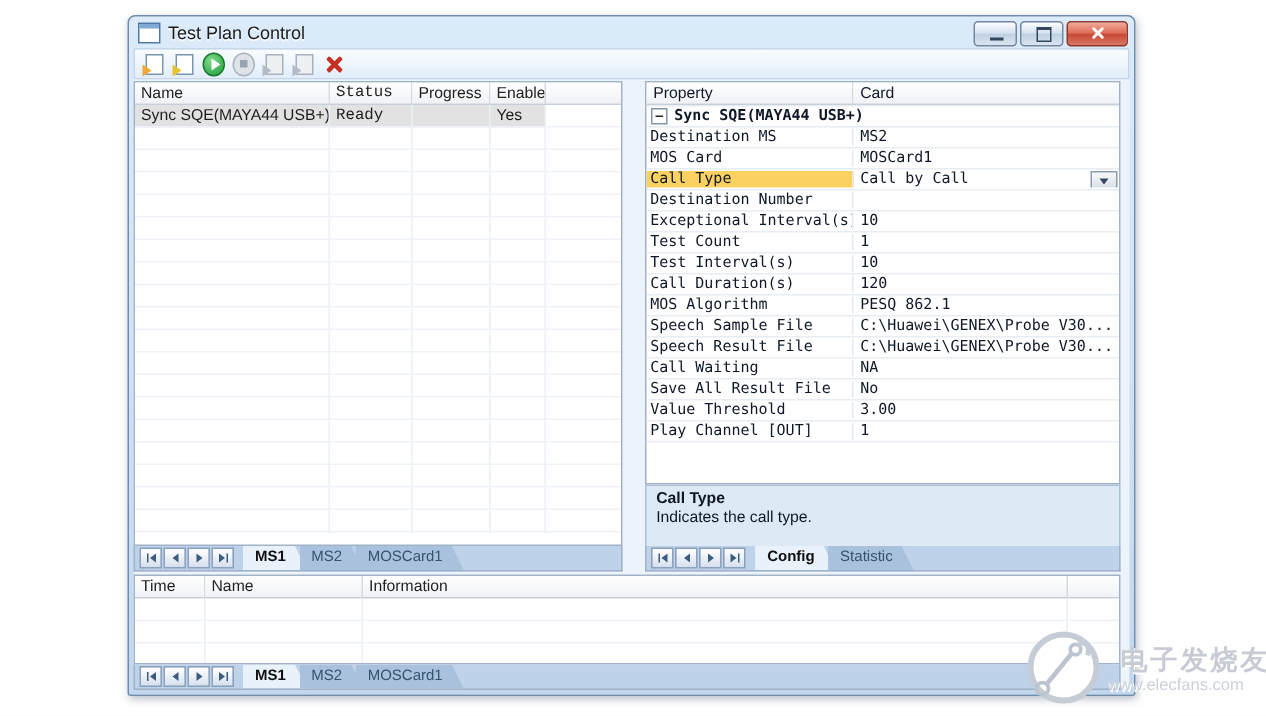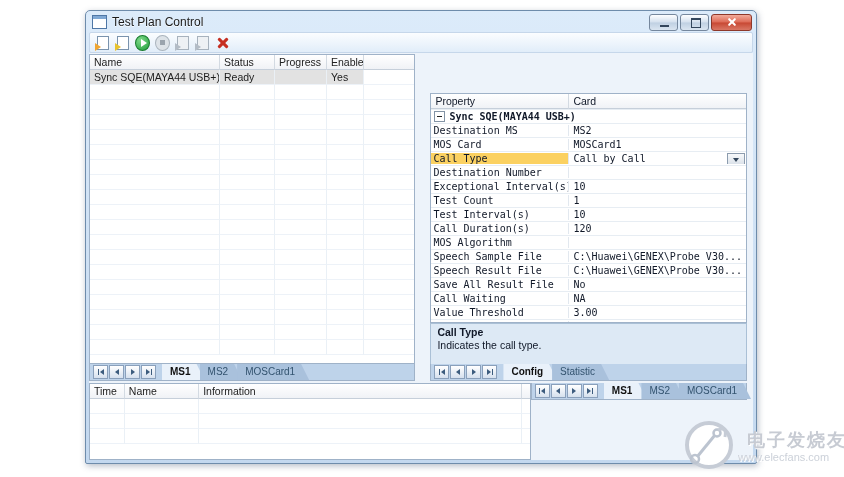--- a/index.html
+++ b/index.html
@@ -59,21 +59,21 @@
   .left-pane{width:367px;margin-right:15px;display:flex;flex-direction:column;}
   .grid{background:#fff;border:1px solid #9fb2c8;overflow:hidden;}
   .plan-table{flex:1;}
   .thead{display:flex;height:15px;}
   .th{box-sizing:border-box;background:linear-gradient(#ffffff,#f0f2f6);
       border-right:1px solid #d3dae2;border-bottom:1px solid #c6cfda;
       font-size:10.5px;color:#222;padding:1px 4px 0;white-space:nowrap;overflow:hidden;}
   .trow{display:flex;height:15px;font-size:10.5px;color:#1c1c1c;}
   .td{box-sizing:border-box;padding:1px 4px 0;border-right:1px solid #eaf0f6;border-bottom:1px solid #edf2f8;
       white-space:nowrap;overflow:hidden;}
-  .c-name{width:130px;}.c-status{width:55px;}.c-progress{width:52px;}.c-enable{width:37px;}
+  .c-name{width:130px;}.c-status{width:55px;font-family:Liberation Mono, monospace;}.c-progress{width:52px;}.c-enable{width:37px;}
   .c-fill{flex:1;border-right:none;}
   .trow.sel .td:not(.c-fill){background:#e2e2e2;}
   .linktext{color:#2a67b8;}
 
   
   .tabbar{height:16px;background:#bed3ea;border:1px solid #9fb2c8;border-top:none;
           display:flex;align-items:stretch;padding-left:2px;}
   .navgrp{display:flex;align-items:center;gap:1px;padding:0 6px 0 1px;}
   .navbtn{width:13px;height:12px;background:linear-gradient(#ffffff,#d6e1ee);
           border:1px solid #8aa0bb;display:flex;align-items:center;justify-content:center;gap:1px;}
@@ -81,21 +81,21 @@
   .tri-r{width:0;height:0;border-top:3px solid transparent;border-bottom:3px solid transparent;border-left:4px solid #3c5c7e;}
   .vbar{width:1px;height:6px;background:#3c5c7e;}
   .tab{font-size:10px;line-height:15px;padding:0 14px 0 8px;margin-right:-5px;
        clip-path:polygon(0 0,calc(100% - 8px) 0,100% 100%,0 100%);
        background:#a9c1dc;color:#33536f;white-space:nowrap;}
   .tab.active{background:#e9f1fa;color:#101010;font-weight:bold;}
 
   
   .right-pane{flex:1;margin-right:6px;display:flex;flex-direction:column;}
   .propgrid{flex:1;background:#fff;border:1px solid #9fb2c8;overflow:hidden;
-            font-family:"DejaVu Sans Mono",monospace;font-size:10px;margin-top:39px;}
+            font-family:"DejaVu Sans Mono",monospace;font-size:10px;}
   .prow{display:flex;height:13px;border-bottom:1px solid #e7edf3;color:#101828;align-items:center;}
   .phead{height:15px;font-family:"Liberation Sans",sans-serif;font-size:10.5px;}
   .phead .pc{background:linear-gradient(#ffffff,#f0f2f6);border-bottom:1px solid #c6cfda;height:100%;
              display:flex;align-items:center;}
   .pc{box-sizing:border-box;padding:0 4px;white-space:nowrap;overflow:hidden;}
   .pc-label{width:138px;border-right:1px solid #e2e8ef;padding-left:2px;}
   .phead .pc-label{padding-left:4px;border-right:1px solid #d3dae2;}
   .pc-value{flex:1;position:relative;}
   .prow.group{font-weight:bold;}
   .prow.group .gc{display:flex;align-items:center;gap:4px;padding:0 3px;width:100%;}
@@ -105,21 +105,21 @@
   .dropbtn{position:absolute;right:1px;top:0;width:16px;height:11px;
            background:linear-gradient(#f7f9fb,#d9e0e8);border:1px solid #8c9cae;
            display:flex;align-items:center;justify-content:center;}
   .dropbtn::after{content:"";border-left:3px solid transparent;border-right:3px solid transparent;
                   border-top:4px solid #33465c;}
   .descbox{height:36px;background:#dde9f5;border:1px solid #aac0d6;border-bottom:none;
            padding:2px 6px;font-size:10.5px;line-height:13px;color:#101828;}
   .descbox .dt{font-weight:bold;}
 
   
-  .logpane{position:absolute;left:0;right:6px;top:330px;bottom:0;display:flex;flex-direction:row;}
+  .logpane{position:absolute;left:0;right:6px;top:330px;bottom:0;display:flex;flex-direction:column;}
   .log-table{flex:1;}
   .l-time{width:47px;}.l-name{width:105px;}.l-info{width:470px;}
 
   
   .wm{position:absolute;left:684px;top:420px;width:160px;height:57px;z-index:9;}
   .wm-title{position:absolute;left:63px;top:8px;font-size:18px;font-weight:bold;color:#c7cbd3;
             letter-spacing:2px;text-shadow:1px 1px 0 #fff;white-space:nowrap;}
   .wm-url{position:absolute;left:54px;top:31px;font-size:11px;color:#ccd1d9;
           text-shadow:1px 1px 0 #fff;white-space:nowrap;}
 </style>
@@ -381,36 +381,37 @@
                 <div class="prow">
                   <span class="pc pc-label">Test Interval(s)</span>
                   <span class="pc pc-value">10</span>
                 </div>
                 <div class="prow">
                   <span class="pc pc-label">Call Duration(s)</span>
                   <span class="pc pc-value">120</span>
                 </div>
                 <div class="prow">
                   <span class="pc pc-label">MOS Algorithm</span>
+                  <span class="pc pc-value">PESQ 862.1</span>
                 </div>
                 <div class="prow">
                   <span class="pc pc-label">Speech Sample File</span>
                   <span class="pc pc-value">C:\Huawei\GENEX\Probe V30...</span>
                 </div>
                 <div class="prow">
                   <span class="pc pc-label">Speech Result File</span>
                   <span class="pc pc-value">C:\Huawei\GENEX\Probe V30...</span>
                 </div>
                 <div class="prow">
+                  <span class="pc pc-label">Call Waiting</span>
+                  <span class="pc pc-value">NA</span>
+                </div>
+                <div class="prow">
                   <span class="pc pc-label">Save All Result File</span>
                   <span class="pc pc-value">No</span>
-                </div>
-                <div class="prow">
-                  <span class="pc pc-label">Call Waiting</span>
-                  <span class="pc pc-value">NA</span>
                 </div>
                 <div class="prow">
                   <span class="pc pc-label">Value Threshold</span>
                   <span class="pc pc-value">3.00</span>
                 </div>
                 <div class="prow">
                   <span class="pc pc-label">Play Channel [OUT]</span>
                   <span class="pc pc-value">1</span>
                 </div>
               </div>

